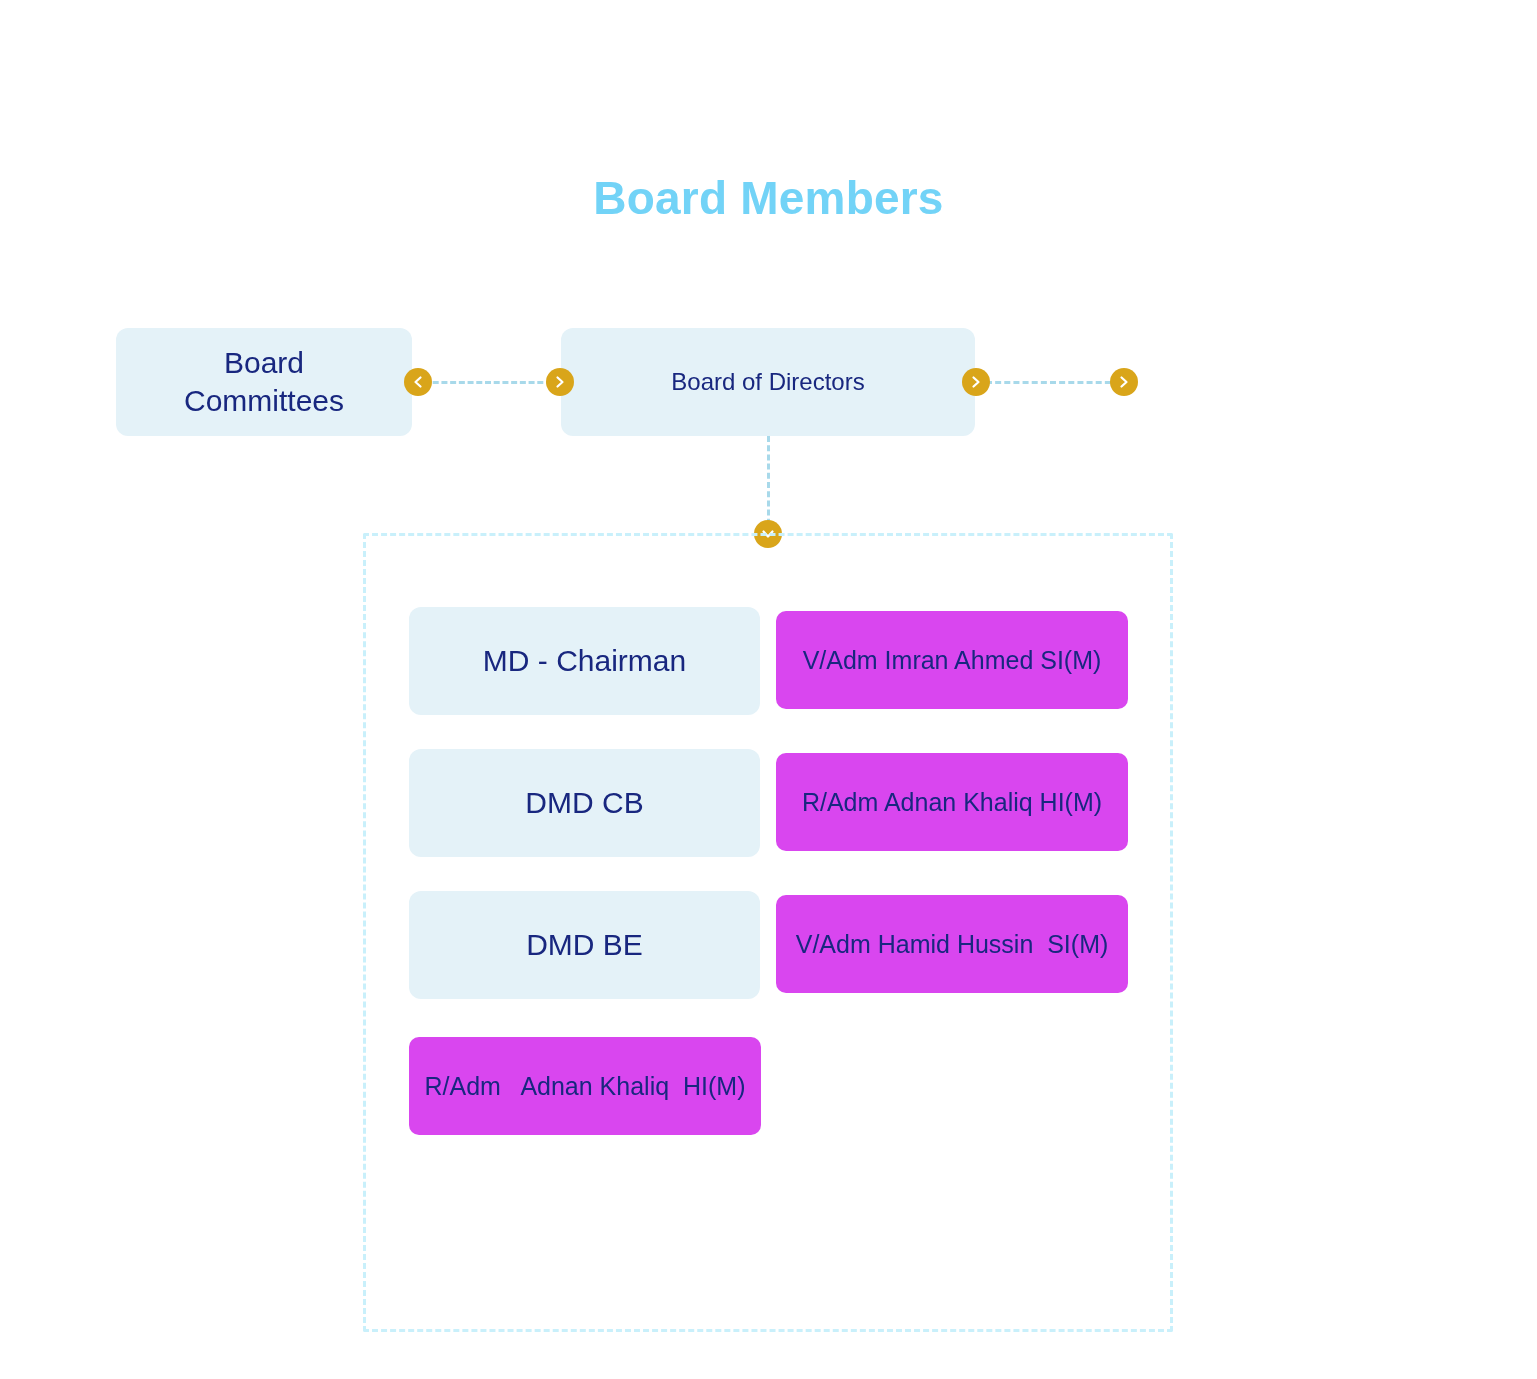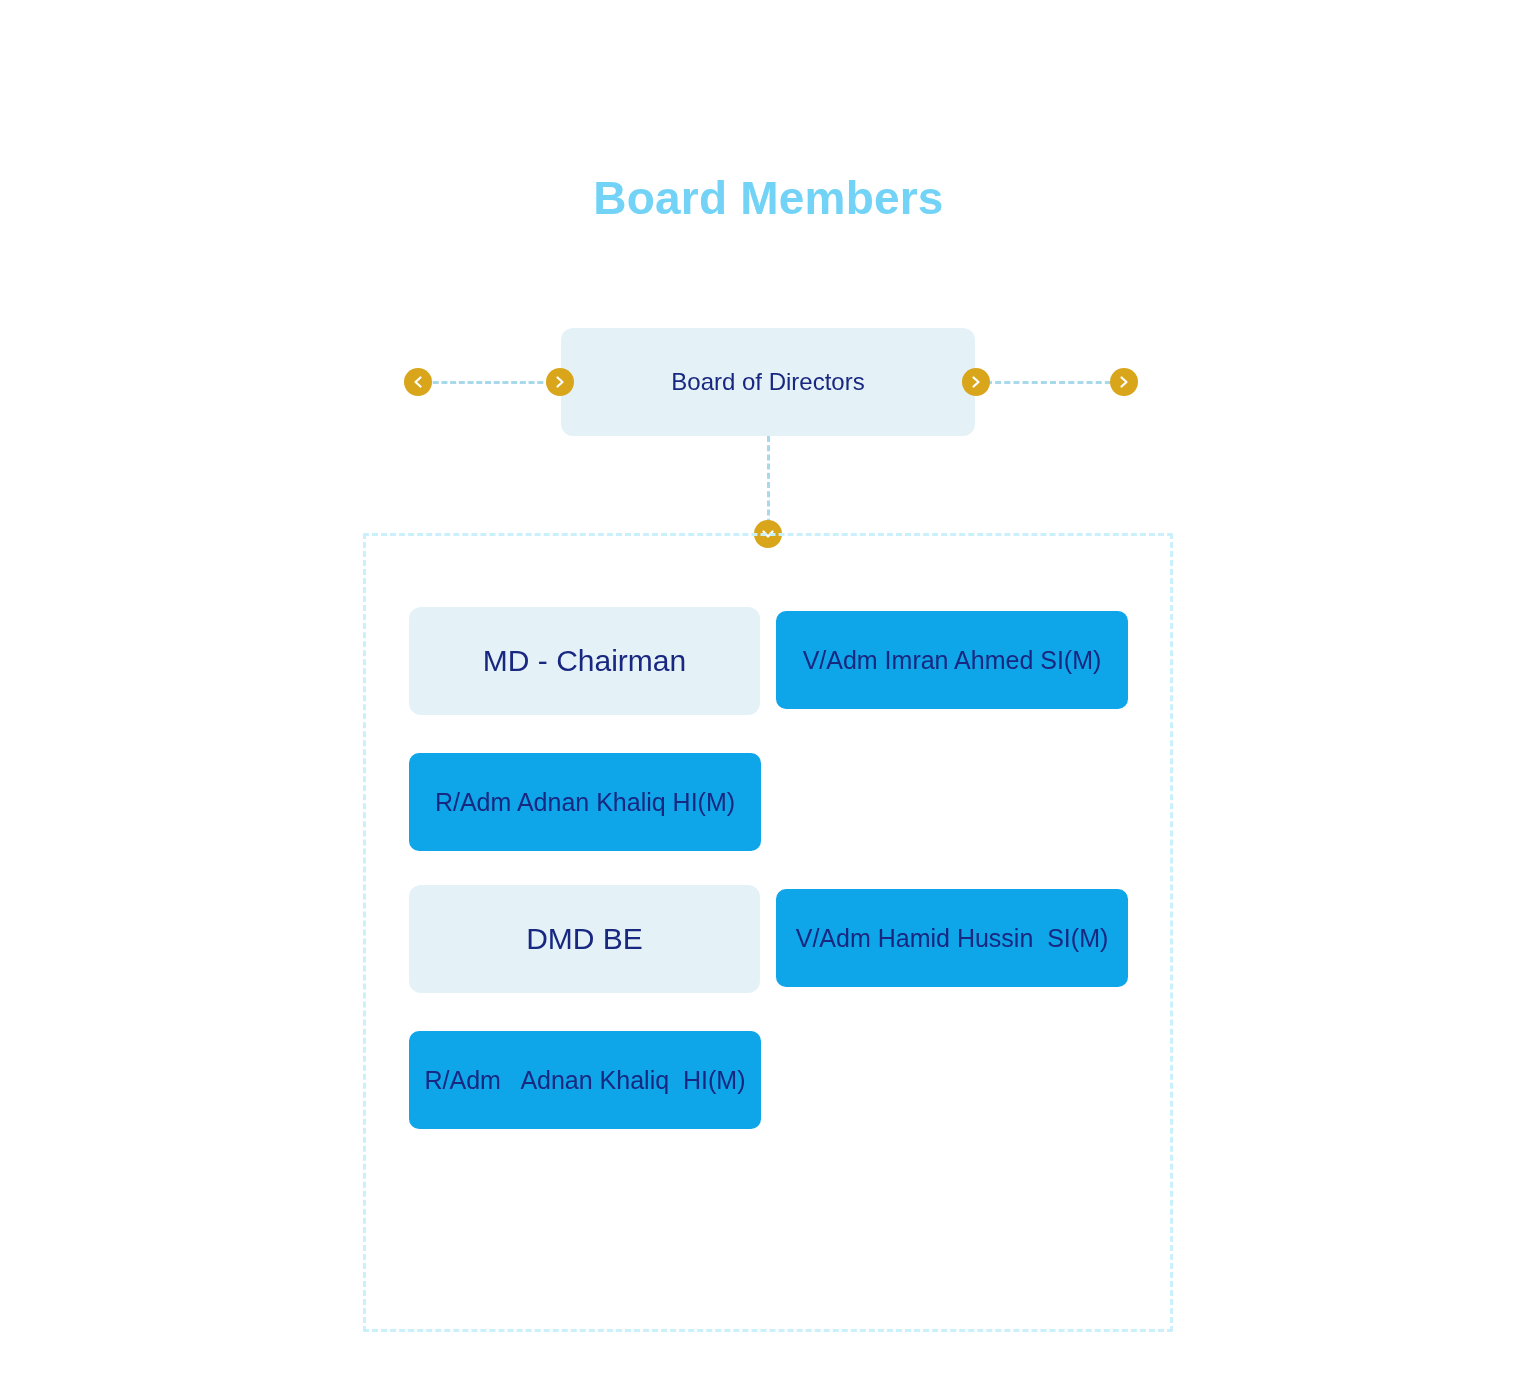--- a/index.html
+++ b/index.html
@@ -148,40 +148,44 @@
     display: flex;
     align-items: center;
     justify-content: center;
     text-align: center;
     box-sizing: border-box;
     white-space: pre;
   }
   .member-name {
     width: 352px;
     height: 98px;
-    background: #0ea5e9;
+    background: #d946ef;
     border-radius: 10px;
     color: #18277f;
     font-size: 25px;
     display: flex;
     align-items: center;
     justify-content: center;
     text-align: center;
     box-sizing: border-box;
     white-space: pre;
     margin-top: 4px;
   }
 </style>
 </head>
 <body>
 
 <div id="canvas">
 
   <div class="page-title">Board Members</div>
 
+  <div class="node" id="node-board-committees">
+    <span class="node-label">Board
+Committees</span>
+  </div>
 
   <div class="node" id="node-board-of-directors">
     <span class="node-label">Board of Directors</span>
   </div>
 
 
   <div class="h-dash" id="dash-left"></div>
   <div class="h-dash" id="dash-right"></div>
   <div class="v-dash" id="dash-down"></div>
 
@@ -218,20 +222,21 @@
   <div id="members-container"></div>
 
   <div id="members-list">
 
     <div class="member-row">
       <div class="member-role">MD - Chairman</div>
       <div class="member-name">V/Adm Imran Ahmed SI(M)</div>
     </div>
 
     <div class="member-row">
+      <div class="member-role">DMD CB</div>
       <div class="member-name">R/Adm Adnan Khaliq HI(M)</div>
     </div>
 
     <div class="member-row">
       <div class="member-role">DMD BE</div>
       <div class="member-name">V/Adm Hamid Hussin  SI(M)</div>
     </div>
 
     <div class="member-row">
       <div class="member-name">R/Adm   Adnan Khaliq  HI(M)</div>

